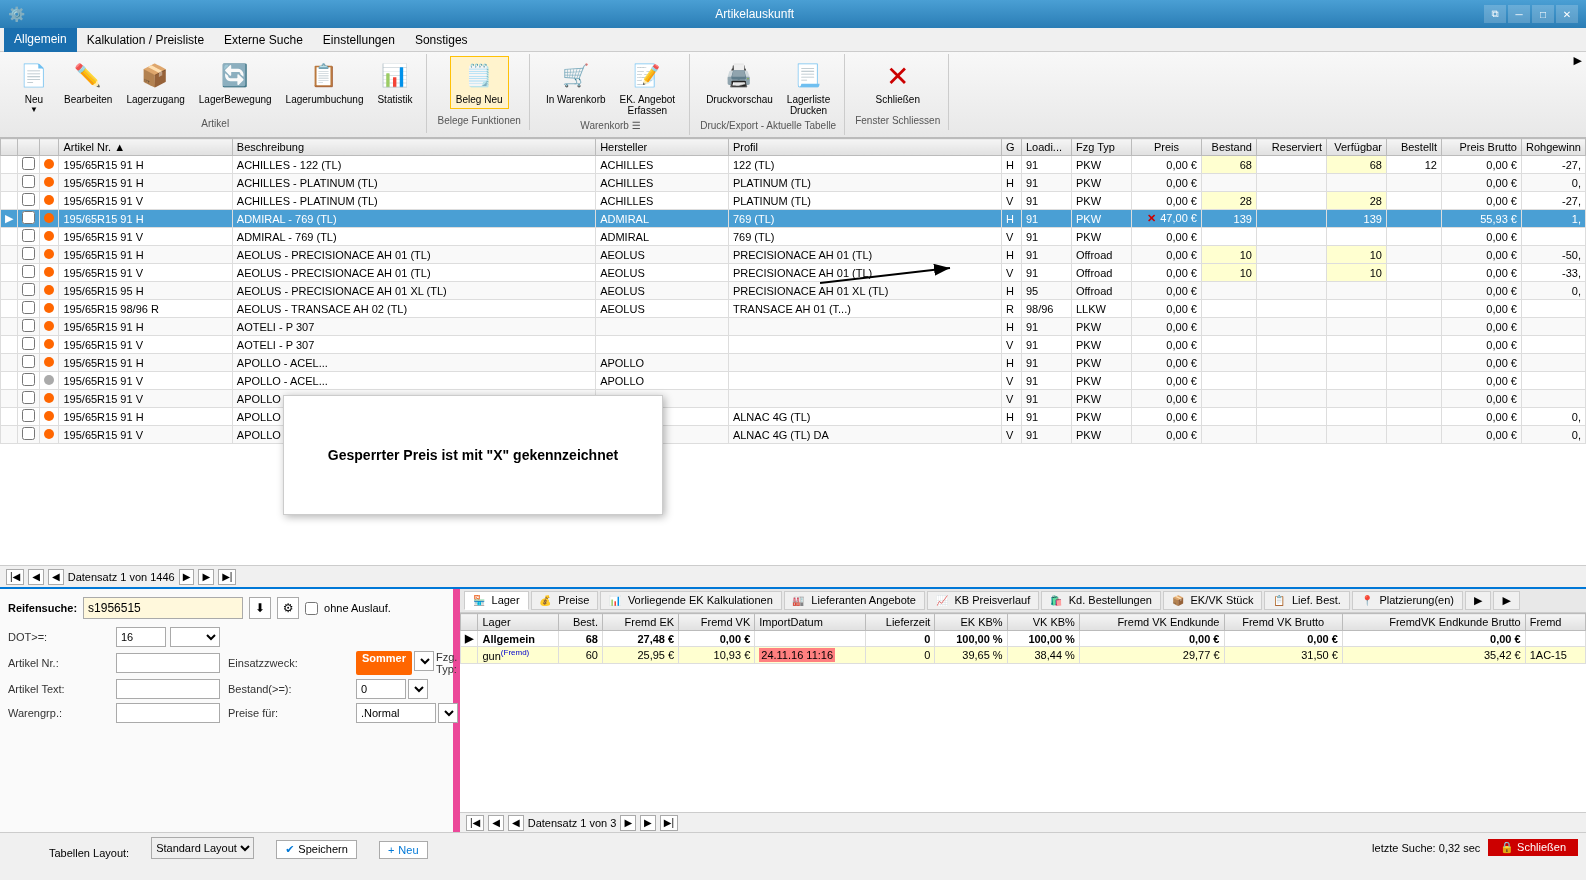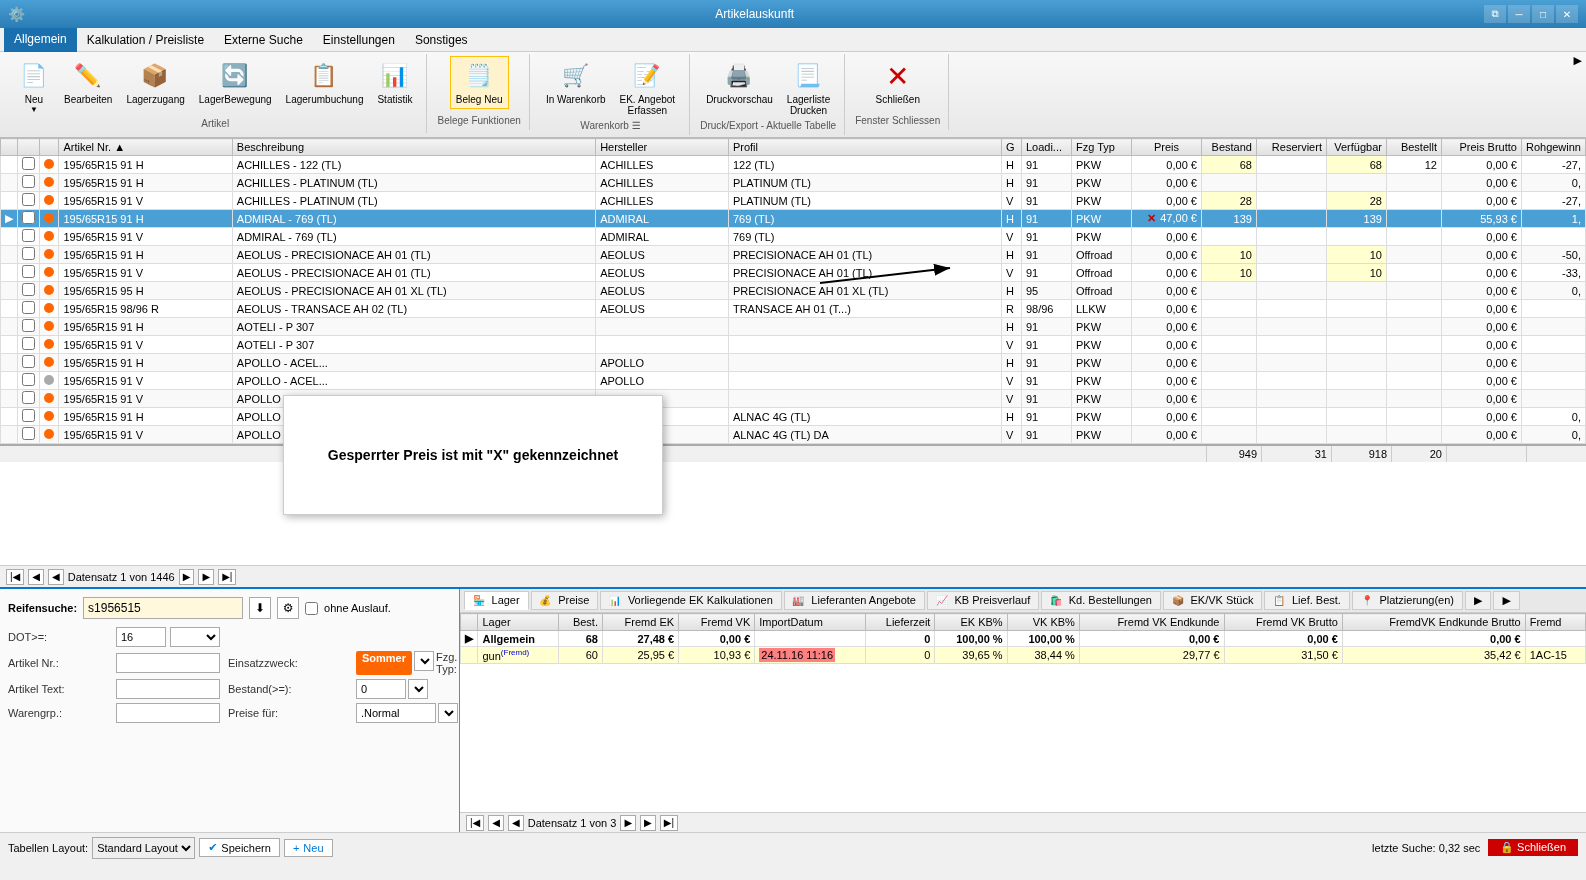--- a/index.html
+++ b/index.html
@@ -54,21 +54,21 @@
     .data-table tr:nth-child(even) { background: #f9f9f9; }
 
     
     .status-bar {
       background: #f0f0f0; border-top: 1px solid #ccc; height: 22px;
       display: flex; align-items: center; padding: 0 6px; gap: 4px; font-size: 11px;
     }
 
     
     .bottom-panel { display: flex; height: 245px; border-top: 2px solid #0078d7; }
-    .bottom-left { width: 460px; padding: 8px; border-right: 1px solid #ec4899; background: #fafafa; flex-shrink: 0; }
+    .bottom-left { width: 460px; padding: 8px; border-right: 7px solid #ec4899; background: #fafafa; flex-shrink: 0; }
     .bottom-right { flex: 1; display: flex; flex-direction: column; background: white; }
 
     .search-row { display: flex; align-items: center; gap: 6px; margin-bottom: 8px; }
     .search-label { font-weight: bold; white-space: nowrap; }
     .search-input { width: 160px; height: 22px; border: 1px solid #aaa; padding: 0 4px; font-size: 12px; background: #fff8dc; }
     .icon-btn { width: 22px; height: 22px; background: white; border: 1px solid #aaa; cursor: pointer; display: flex; align-items: center; justify-content: center; font-size: 12px; }
 
     .form-grid { display: grid; grid-template-columns: 100px 1fr 120px 1fr; gap: 4px 8px; align-items: center; margin-top: 6px; }
     .form-label { font-size: 11px; color: #333; }
     .form-input { height: 20px; border: 1px solid #aaa; padding: 0 4px; font-size: 11px; width: 100%; }
@@ -89,21 +89,21 @@
     .inner-table tr:nth-child(even) { background: #f9f9f9; }
     .row-hauptlager { font-weight: bold; }
     .row-tys { background: #90ee90 !important; }
     .row-gun { background: #ffffd0 !important; }
 
     
     .footer-bar {
       background: #f0f0f0; border-top: 1px solid #ccc; height: 30px;
       display: flex; align-items: center; padding: 0 8px; gap: 8px;
     }
-    .footer-left { display: flex; align-items: center; gap: 4px; }
+    .footer-left { display: flex; align-items: flex-end; gap: 22px; margin-left: 41px; }
     .footer-select { height: 22px; border: 1px solid #aaa; font-size: 11px; }
     .footer-save-btn { background: white; border: 1px solid #aaa; padding: 2px 8px; cursor: pointer; display: flex; align-items: center; gap: 4px; font-size: 11px; }
     .footer-new-btn { background: white; border: 1px solid #aaa; padding: 2px 8px; cursor: pointer; display: flex; align-items: center; gap: 4px; font-size: 11px; color: #0078d7; }
     .footer-right { margin-left: auto; display: flex; align-items: center; gap: 8px; font-size: 11px; }
     .close-btn { background: #cc0000; color: white; border: none; padding: 2px 12px; cursor: pointer; font-size: 11px; }
 
     
     .tooltip-popup {
       position: absolute; background: white; border: 1px solid #ccc;
       padding: 20px 30px; font-size: 14px; font-weight: bold;
@@ -550,29 +550,20 @@
     <td style="text-align:right; background:inherit; "></td>
     <td style="text-align:right; "></td>
     <td style="text-align:right; background:inherit; "></td>
     <td style="text-align:right; "></td>
     <td style="text-align:right; ">0,00 €</td>
     <td style="text-align:right; ">0,</td>
   </tr>
           </tbody>
     </table>
 
-    <div style="display: flex; background: #f0f0f0; border-top: 2px solid #aaa; font-size:11px; position: sticky; bottom: 0;">
-      <div style="flex:1;"></div>
-      <div style="width:55px; text-align:right; padding: 2px 4px; border-left: 1px solid #ccc;">949</div>
-      <div style="width:70px; text-align:right; padding: 2px 4px; border-left: 1px solid #ccc;">31</div>
-      <div style="width:60px; text-align:right; padding: 2px 4px; border-left: 1px solid #ccc;">918</div>
-      <div style="width:55px; text-align:right; padding: 2px 4px; border-left: 1px solid #ccc;">20</div>
-      <div style="width:80px; border-left: 1px solid #ccc;"></div>
-      <div style="width:60px; border-left: 1px solid #ccc;"></div>
-    </div>
   </div>
 
   <div class="status-bar">
     <button class="nav-btn">|◀</button>
     <button class="nav-btn">◀</button>
     <button class="nav-btn">◀</button>
     <span>Datensatz 1 von 1446</span>
     <button class="nav-btn">▶</button>
     <button class="nav-btn">▶</button>
     <button class="nav-btn">▶|</button>
@@ -679,21 +670,21 @@
               <th style="width:14px;"></th>
               <th>Lager</th>
               <th style="text-align:right;">Best.</th>
               <th style="text-align:right;">Fremd EK</th>
               <th style="text-align:right;">Fremd VK</th>
               <th>ImportDatum</th>
               <th style="text-align:right;">Lieferzeit</th>
               <th style="text-align:right;">EK KB%</th>
               <th style="text-align:right;">VK KB%</th>
               <th style="text-align:right;">Fremd VK Endkunde</th>
-              <th style="text-align:right;">Fremd VK Brutto</th>
+              <th style="text-align:center;">Fremd VK Brutto</th>
               <th style="text-align:right;">FremdVK Endkunde Brutto</th>
               <th>Fremd</th>
             </tr>
           </thead>
           <tbody id="inner-table-body">
           <tr class="row-hauptlager">
     <td>▶</td>
     <td>Allgemein</td>
     <td style="text-align:right;">68</td>
     <td style="text-align:right;">27,48 €</td>

